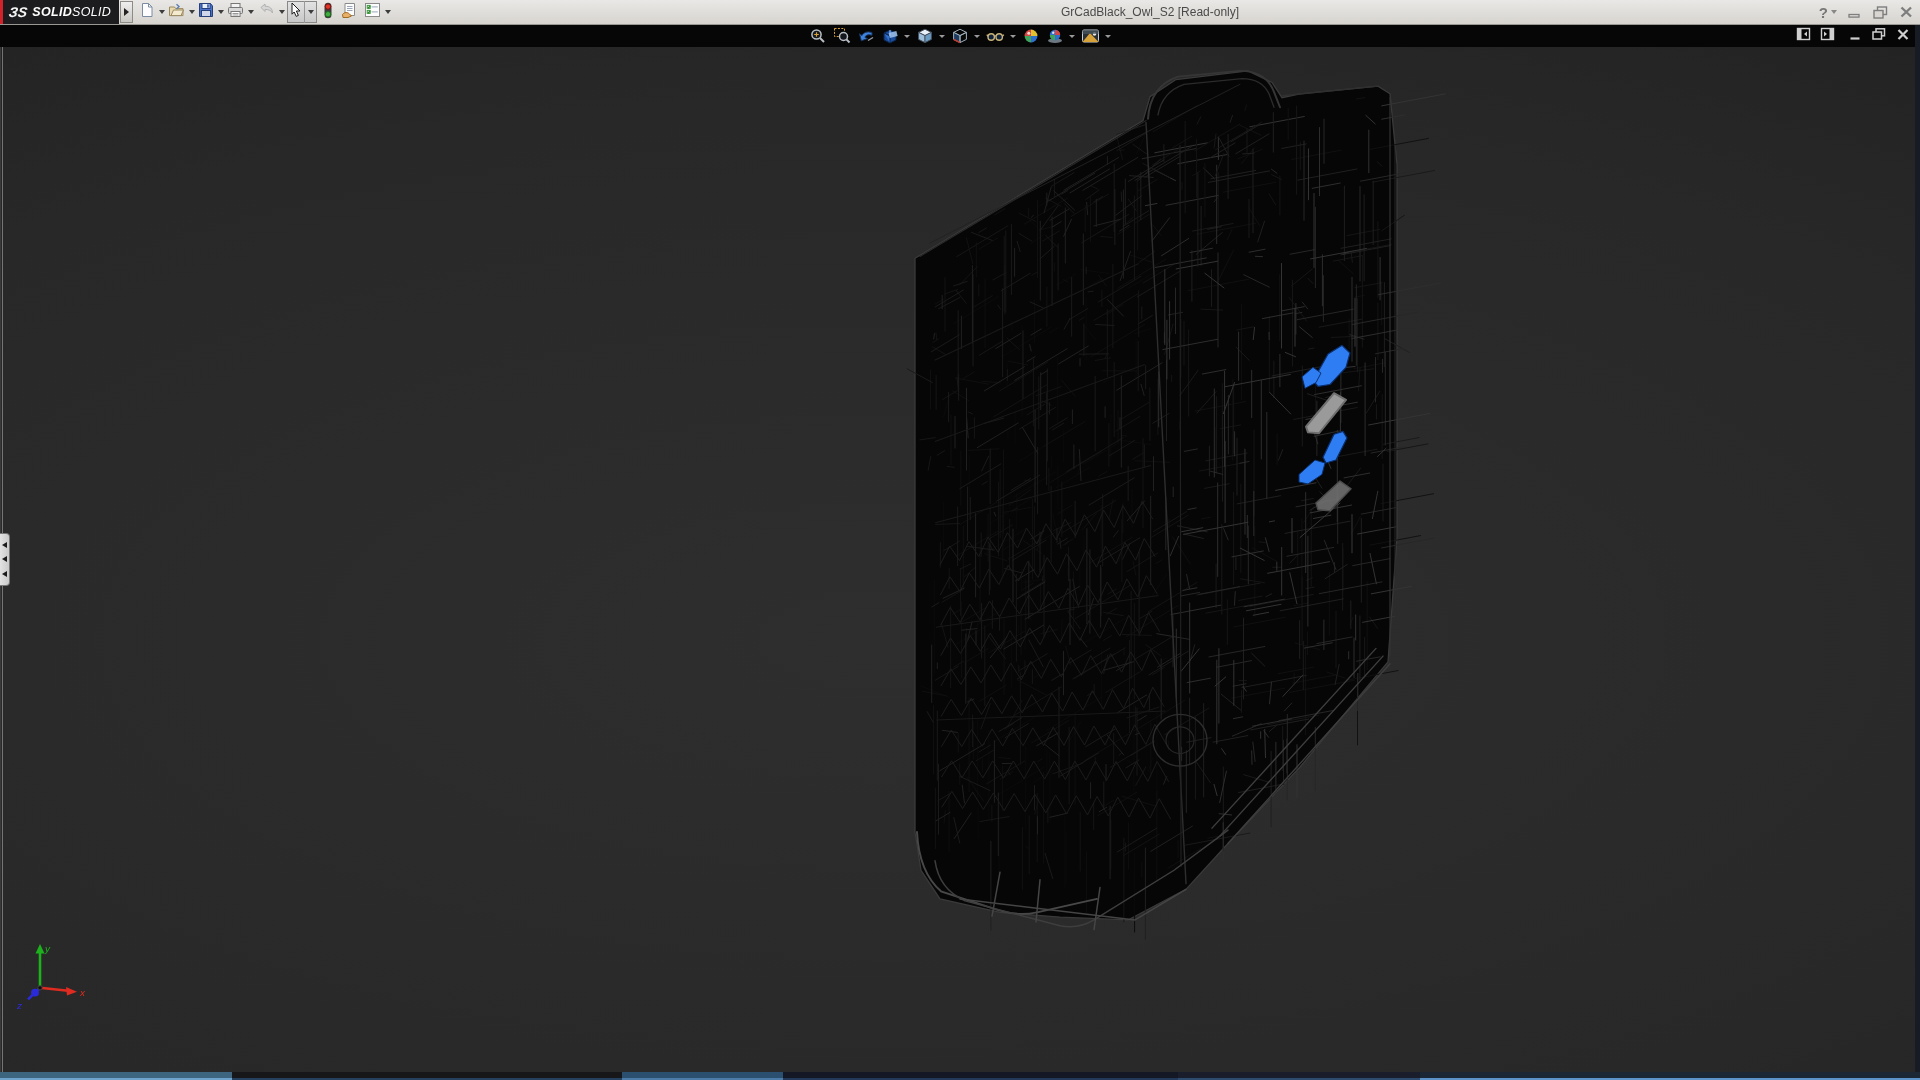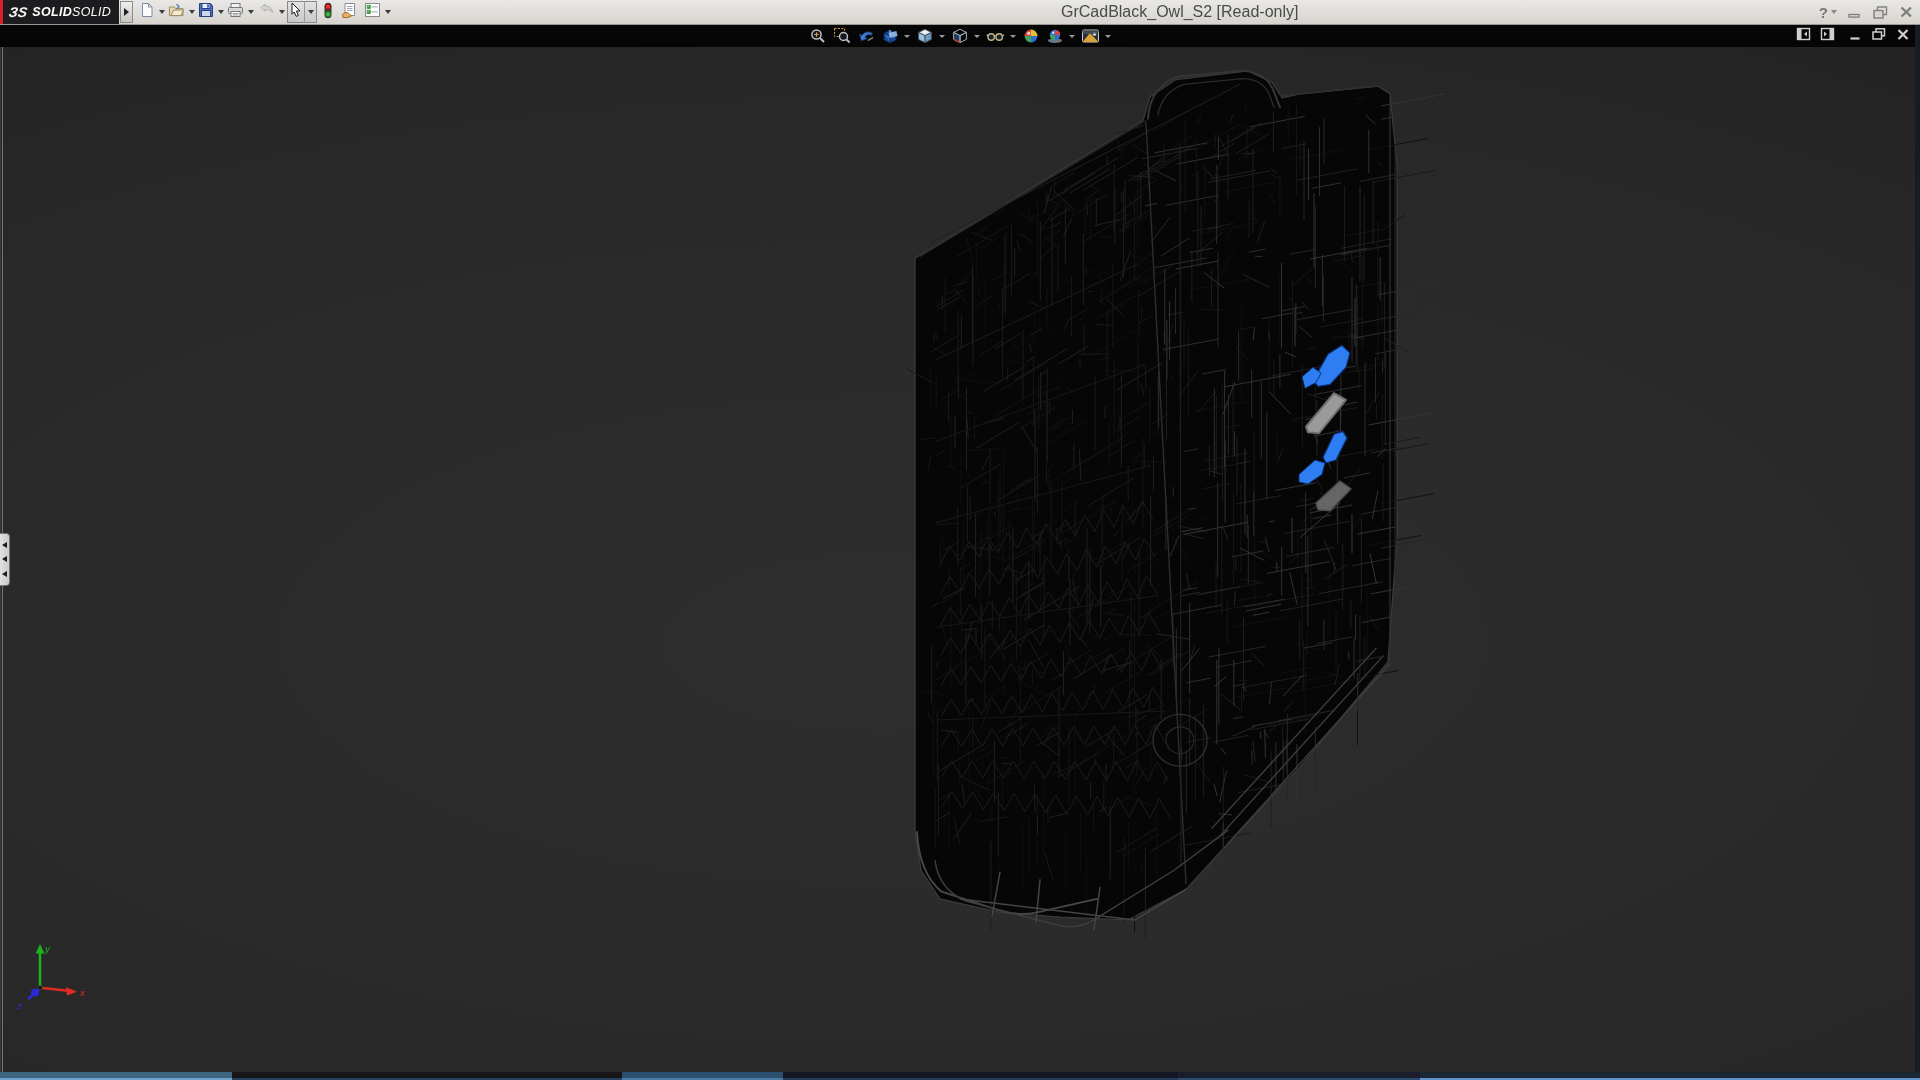--- a/index.html
+++ b/index.html
@@ -18,21 +18,21 @@
   .flyout-btn{position:absolute;left:120px;top:1px;width:13px;height:22px;
     background:linear-gradient(#efefef,#c9c7c2);border:1px solid #8d8b86;box-sizing:border-box;
     display:flex;align-items:center;justify-content:center;}
   .flyout-btn .tri{width:0;height:0;border-left:5px solid #222;border-top:4px solid transparent;border-bottom:4px solid transparent;}
   .std-toolbar{position:absolute;left:138px;top:0;height:24px;display:flex;align-items:center;}
   .tbtn{height:22px;display:flex;align-items:center;padding:0 1px;}
   .tcaret{width:11px;height:22px;display:flex;align-items:center;justify-content:center;}
   .tcaret:after{content:"";width:0;height:0;border-top:4px solid #3c3c3c;border-left:3.5px solid transparent;border-right:3.5px solid transparent;}
   .pressed-group{display:flex;align-items:center;border:1px solid #888;background:linear-gradient(#e2e2e2,#c8c8c8);height:20px;}
   .doc-title{position:absolute;left:1061px;top:0;height:40px;line-height:24px;
-    font-size:16px;color:#4a4a4a;}
+    font-size:12px;color:#4a4a4a;}
   .win-controls{position:absolute;right:6px;top:0;height:24px;display:flex;align-items:center;gap:10px;}
   .wc{display:flex;align-items:center;justify-content:center;height:24px;}
 
   
   .menustrip{position:absolute;left:0;top:25px;width:1920px;height:22px;background:#060606;}
   .headsup{position:absolute;left:50%;transform:translateX(-50%);top:0;height:22px;
     display:flex;align-items:center;}
   .hbtn{height:20px;display:flex;align-items:center;padding:0 3px;}
   .hcaret{width:9px;height:20px;display:flex;align-items:center;justify-content:center;margin-right:2px;}
   .hcaret:after{content:"";width:0;height:0;border-top:3.5px solid #9a9a9a;border-left:3px solid transparent;border-right:3px solid transparent;}

